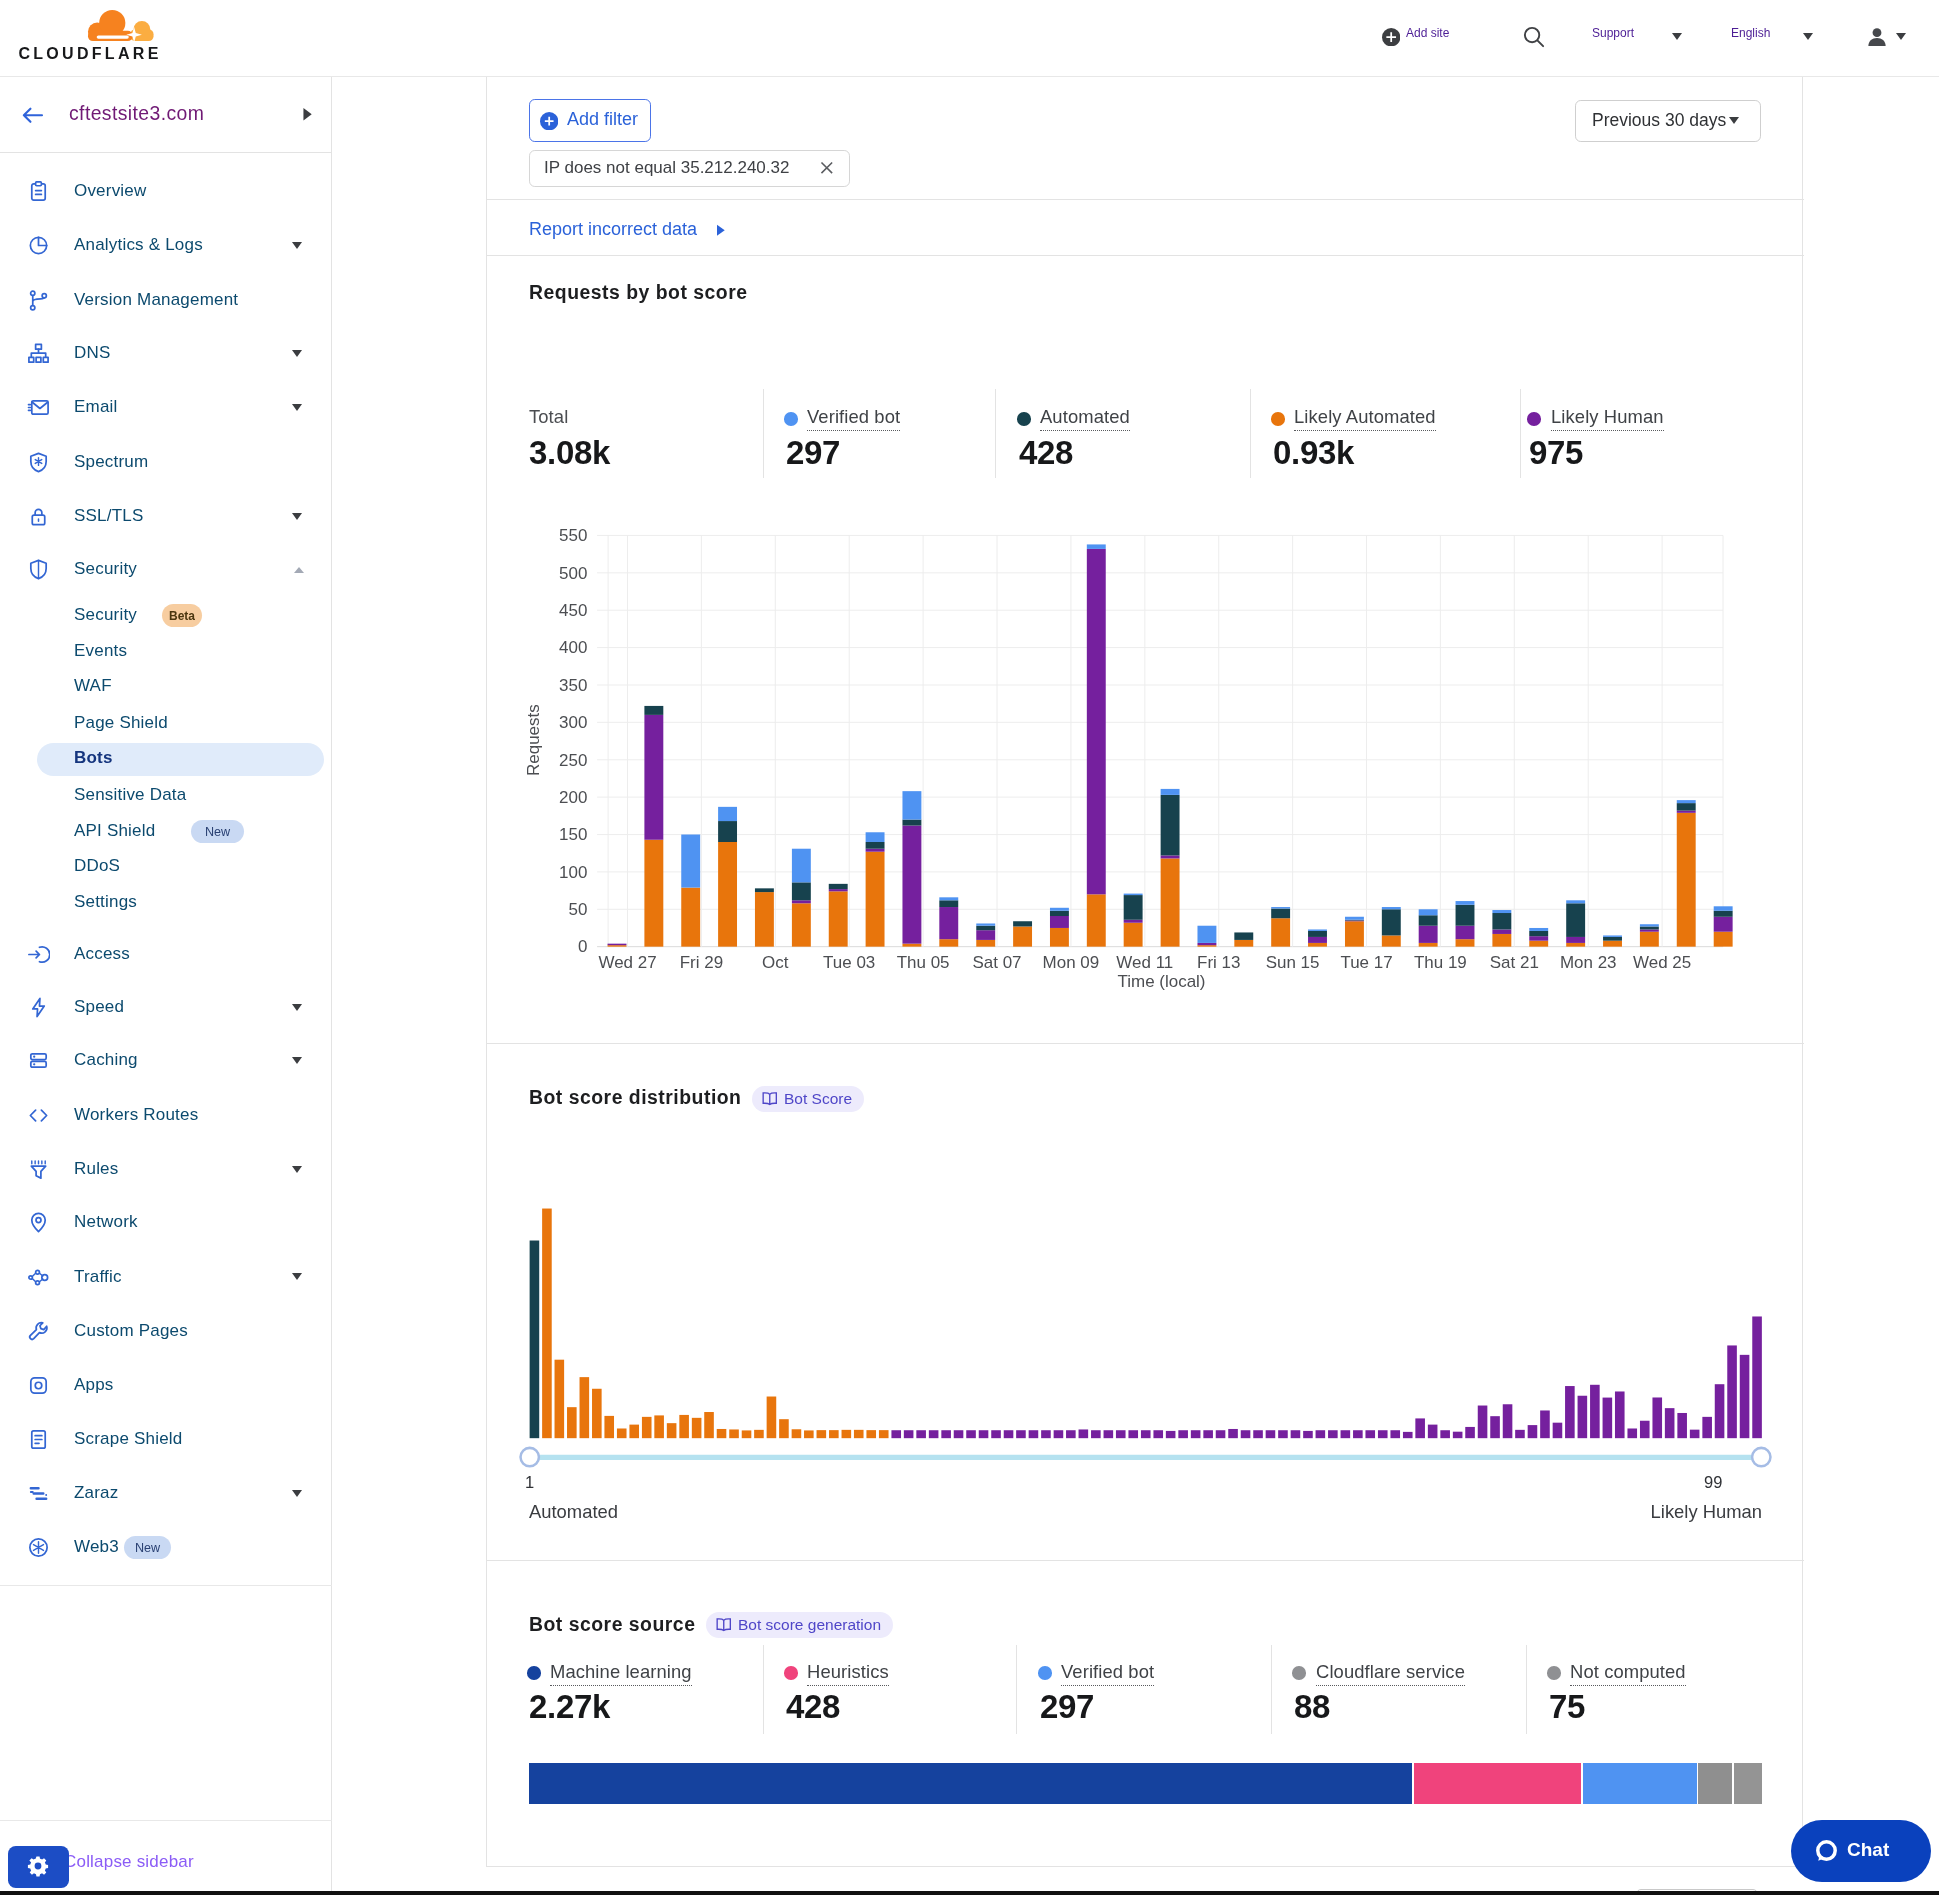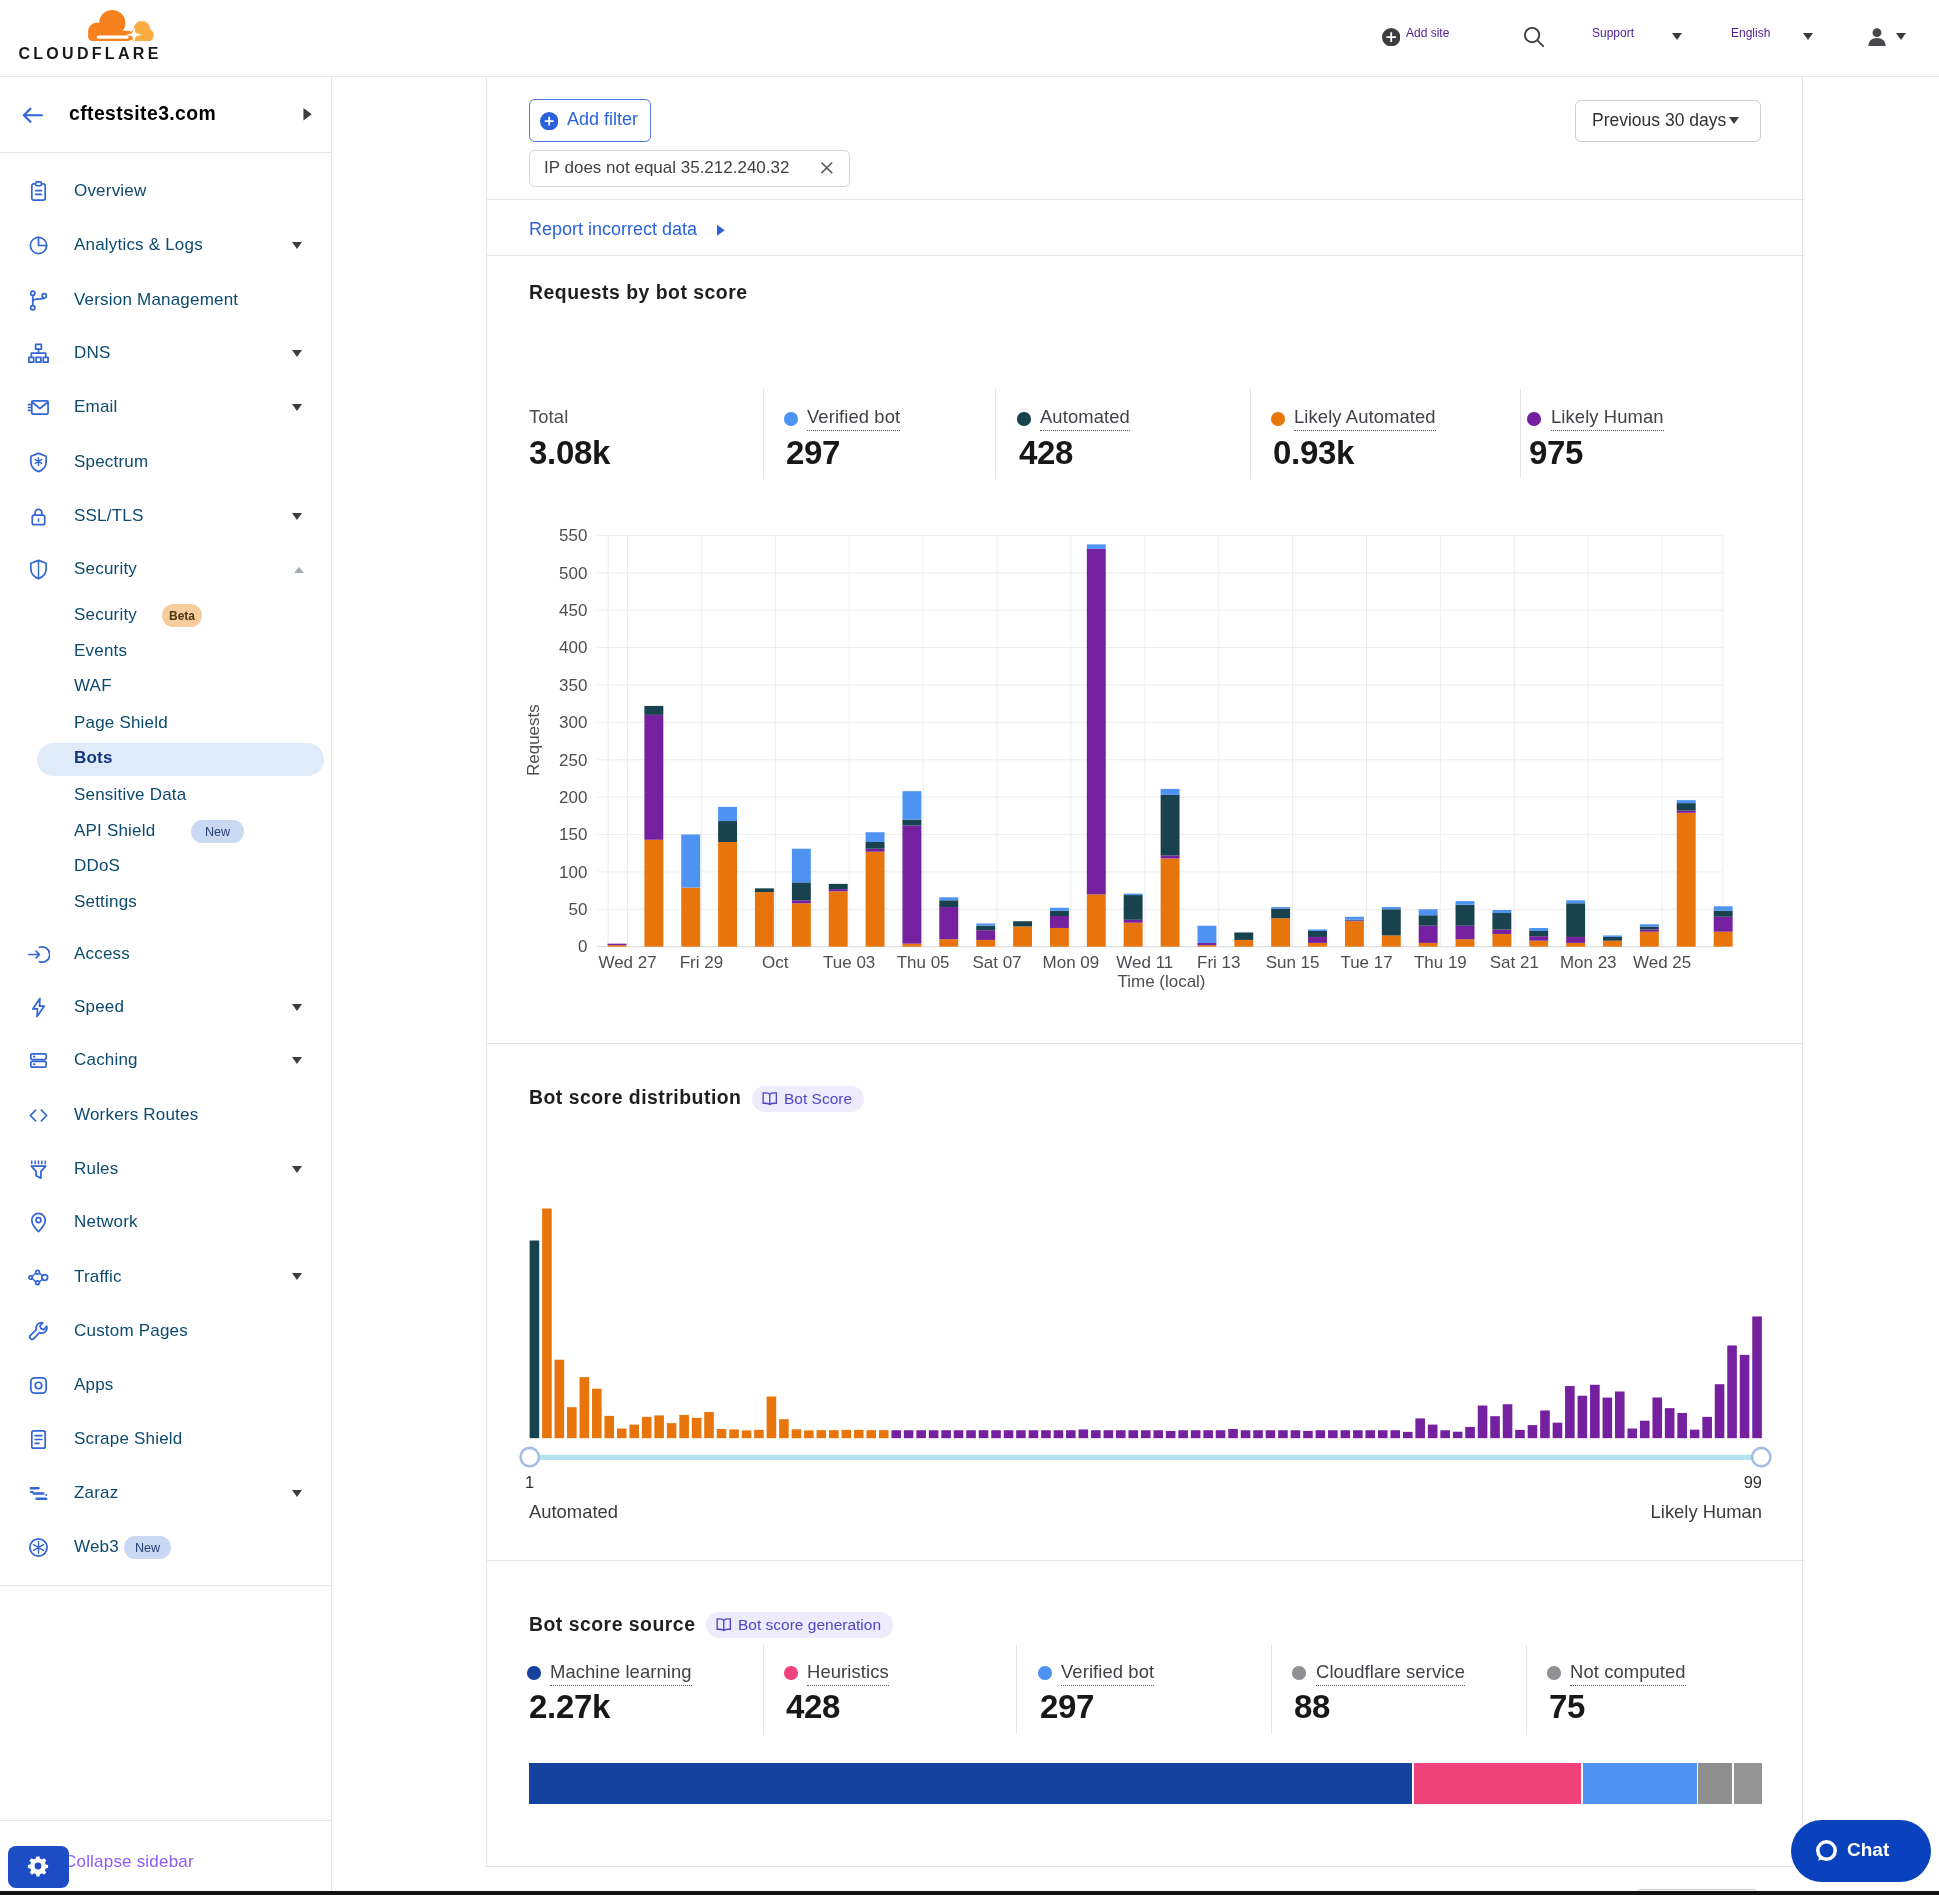--- a/index.html
+++ b/index.html
@@ -50,21 +50,21 @@
     <svg class="abs" style="left:1865px;top:25px" width="24" height="24" viewBox="0 0 25 25" fill="#46484c">
       <circle cx="12.5" cy="8" r="4.6"></circle>
       <path d="M3.5 22 C3.5 16.5 7.5 13.5 12.5 13.5 C17.5 13.5 21.5 16.5 21.5 22 Z"></path>
     </svg>
     <div class="abs caret" style="left:1896px;top:33px"></div>
   </div>
 <div id="sb" class="abs">
     <svg class="abs" style="left:21.3px;top:30px" width="23" height="16.5" viewBox="0 0 27 20" fill="none" stroke="#2f63da" stroke-width="2.6" stroke-linecap="round" stroke-linejoin="round">
       <path d="M25 10 H3 M11 2 L3 10 L11 18"></path>
     </svg>
-    <div class="abs" style="left:69px;top:25px;font-size:19.4px;font-weight:bold;color:#000000;letter-spacing:0.4px">cftestsite3.com</div>
+    <div class="abs" style="left:69px;top:25px;font-size:19.4px;font-weight:normal;color:#701a75;letter-spacing:0.4px">cftestsite3.com</div>
     <svg class="abs" style="left:302px;top:30px" width="10.7" height="14.6" viewBox="0 0 11 15" fill="#3b3d40">
       <path d="M1.5 1 L10 7.5 L1.5 14 Z"></path>
     </svg>
     <div class="abs" style="left:0;top:75px;width:332px;height:1px;background:#e3e3e3"></div>
     <div class="abs" style="left:27px;top:103px"><svg width="23" height="23" viewBox="0 0 24 24" fill="none" stroke="#3366d3" stroke-width="1.8" stroke-linecap="round" stroke-linejoin="round">
         <rect x="5" y="4" width="14" height="17" rx="2"></rect>
         <rect x="9" y="2" width="6" height="4" rx="1" fill="#fff"></rect>
         <path d="M9 11h6M9 15h6"></path>
       </svg></div>
     <div class="abs navtxt" style="left:74px;top:104px">Overview</div>
@@ -511,21 +511,21 @@
       <rect x="1754.2" y="1460.0" width="9.9" height="22.0" fill="#75209e"></rect>
       <rect x="1767.0" y="1426.3" width="9.9" height="55.7" fill="#75209e"></rect>
       <rect x="1779.9" y="1386.3" width="9.9" height="95.7" fill="#75209e"></rect>
       <rect x="1792.8" y="1396.0" width="9.9" height="86.0" fill="#75209e"></rect>
       <rect x="1805.7" y="1356.4" width="9.9" height="125.6" fill="#75209e"></rect>
       <rect x="544" y="1499" width="1271" height="5.5" rx="2.7" fill="#b5e2f0"></rect>
       <circle cx="544" cy="1501.5" r="9.5" fill="#fff" stroke="#a5bce5" stroke-width="2.6"></circle>
       <circle cx="1815" cy="1501.5" r="9.5" fill="#fff" stroke="#a5bce5" stroke-width="2.6"></circle>
     </svg>
     <div class="abs" style="left:38px;top:1396px;font-size:16.5px;color:#303236">1</div>
-    <div class="abs" style="left:1217px;top:1396px;width:58px;text-align:right;font-size:16.5px;color:#303236">99</div>
+    <div class="abs" style="left:1217px;top:1396px;width:58px;text-align:left;font-size:16.5px;color:#303236">99</div>
     <div class="abs" style="left:42px;top:1424px;font-size:18.4px;color:#3a3c40">Automated</div>
     <div class="abs" style="left:1081px;top:1424px;width:194px;text-align:right;font-size:18.4px;color:#3a3c40">Likely Human</div>
     <div class="abs hline" style="top:1483px"></div>
     <div class="abs h2" style="left:42px;top:1536px">Bot score source</div>
     <div class="abs badge" style="left:219px;top:1535px"><svg width="15.5" height="13.6" viewBox="0 0 16 14" fill="none" stroke="#4f46c8" stroke-width="1.4">
         <path d="M8 2.2 C6.8 1 4.8 .8 1.2 1 V11.6 C4.8 11.4 6.8 11.8 8 12.8 C9.2 11.8 11.2 11.4 14.8 11.6 V1 C11.2 .8 9.2 1 8 2.2 Z M8 2.2 V12.8"></path>
       </svg>Bot score generation</div>
     <div class="abs dot" style="left:40px;top:1589px;background:#15429e"></div>
     <div class="abs statlbl dotted" style="left:63px;top:1584px">Machine learning</div>
     <div class="abs statval" style="left:42px;top:1611px">2.27k</div>

